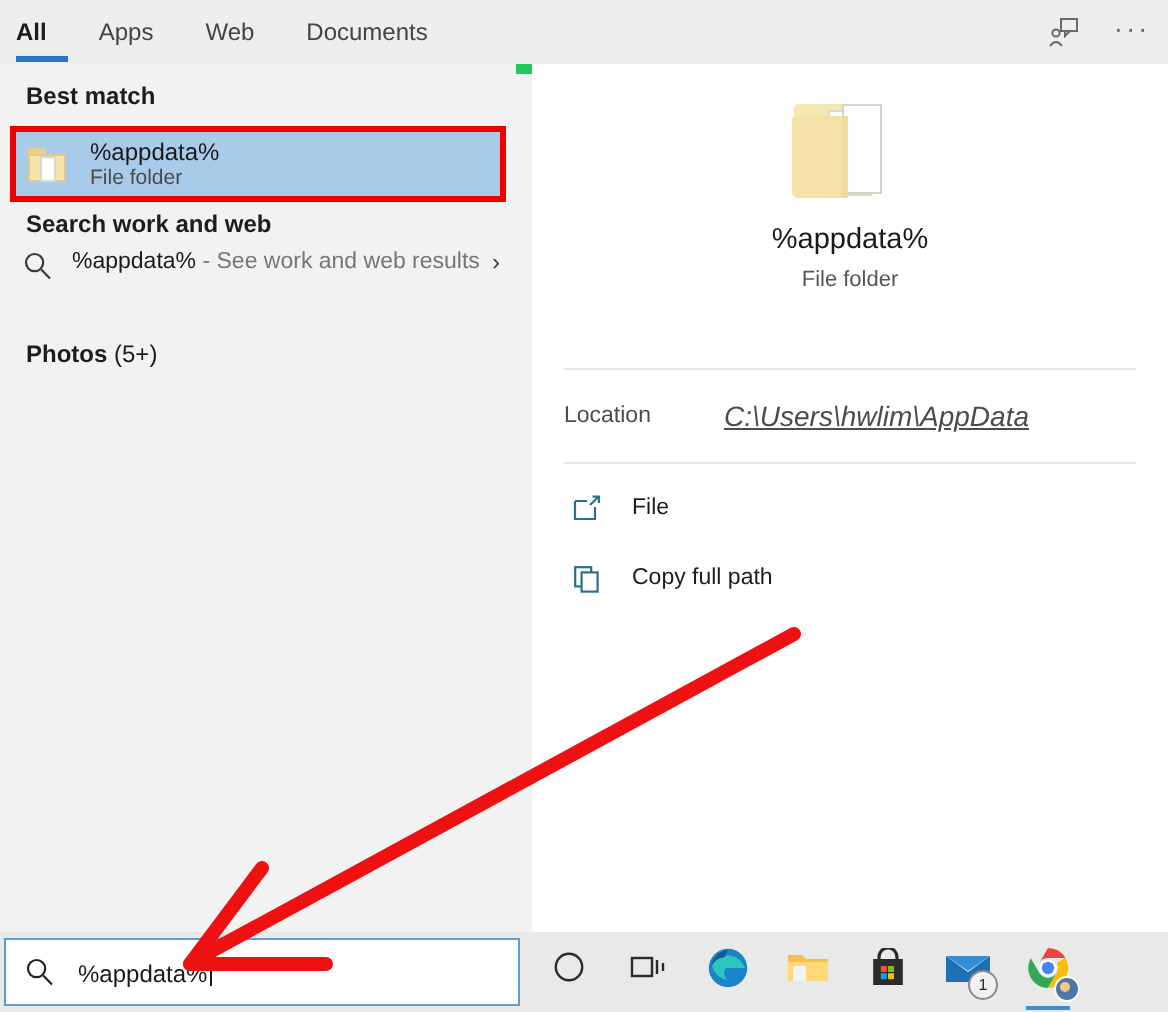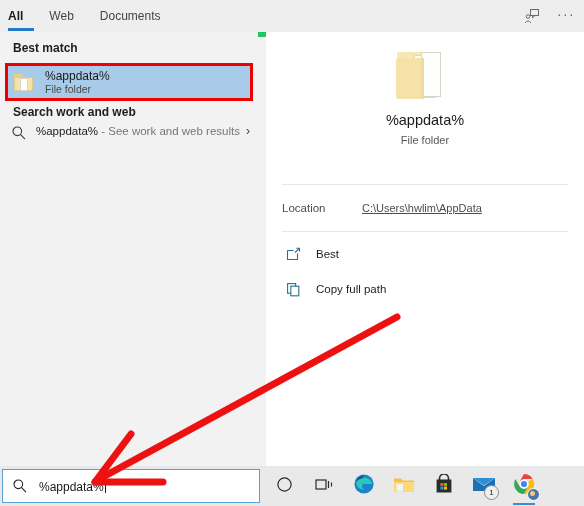--- a/index.html
+++ b/index.html
@@ -304,24 +304,25 @@
     height: 46px;
     padding-left: 16px;
   }
   .loc-label {
     font-size: 11.5px;
     color: #4c4c4c;
     width: 80px;
     flex: 0 0 80px;
   }
   .loc-link {
-    font-size: 11px;
+    font-size: 14px;
     color: #4c4c4c;
     text-decoration: underline;
     cursor: pointer;
+    font-style: italic;
   }
 
   .actions { padding: 10px 0 0 0; }
   .action {
     display: flex;
     align-items: center;
     height: 24px;
     padding-left: 18px;
     margin-bottom: 11px;
     cursor: default;
@@ -439,20 +440,23 @@
 
 <div id="app">
 
   <div class="flyout">
 
     <div class="tabbar">
       <div class="tabs">
         <div class="tab active">
           <span>All</span>
           <span class="tab-underline"></span>
+        </div>
+        <div class="tab">
+          <span>Apps</span>
         </div>
         <div class="tab">
           <span>Web</span>
         </div>
         <div class="tab">
           <span>Documents</span>
         </div>
       </div>
 
       <div class="header-right">
@@ -493,20 +497,21 @@
         <div class="mag-sm">
           <svg width="16" height="16" viewBox="0 0 16 16">
             <circle cx="6.3" cy="6.3" r="4.3" fill="none" stroke="#3a3a3a" stroke-width="1.1"></circle>
             <line x1="9.6" y1="9.7" x2="14" y2="14.2" stroke="#3a3a3a" stroke-width="1.1"></line>
           </svg>
         </div>
         <div class="web-label"><span>%appdata%</span><span class="dim"> - See work and web results</span></div>
         <div class="chev">›</div>
       </div>
 
+      <div class="section-head" style="padding-top:13px"><span>Photos</span> <span class="count">(5+)</span></div>
 
     </div>
 
     <div class="preview">
 
       <div class="preview-hero">
         <div class="folder-lg">
           <div class="back"></div>
           <div class="sheet1"></div>
           <div class="sheet2"></div>
@@ -529,21 +534,21 @@
       <div class="actions">
 
         <div class="action">
           <div class="action-icon">
             <svg width="15" height="15" viewBox="0 0 15 15">
               <path d="M1.5 3.5 h6 M1.5 3.5 v9 h10 v-6" fill="none" stroke="#2a6f8e" stroke-width="1.1"></path>
               <path d="M9 5.5 L13.3 1.4" fill="none" stroke="#2a6f8e" stroke-width="1.1"></path>
               <path d="M10.3 1.3 h3.2 v3.2" fill="none" stroke="#2a6f8e" stroke-width="1.1"></path>
             </svg>
           </div>
-          <div class="action-label">Best</div>
+          <div class="action-label">File</div>
         </div>
 
 
         <div class="action">
           <div class="action-icon">
             <svg width="15" height="15" viewBox="0 0 15 15">
               <rect x="1.6" y="1.6" width="8" height="9.6" fill="none" stroke="#2a6f8e" stroke-width="1.1"></rect>
               <rect x="4.8" y="4.2" width="8" height="9.6" fill="#ffffff" stroke="#2a6f8e" stroke-width="1.1"></rect>
             </svg>
           </div>

